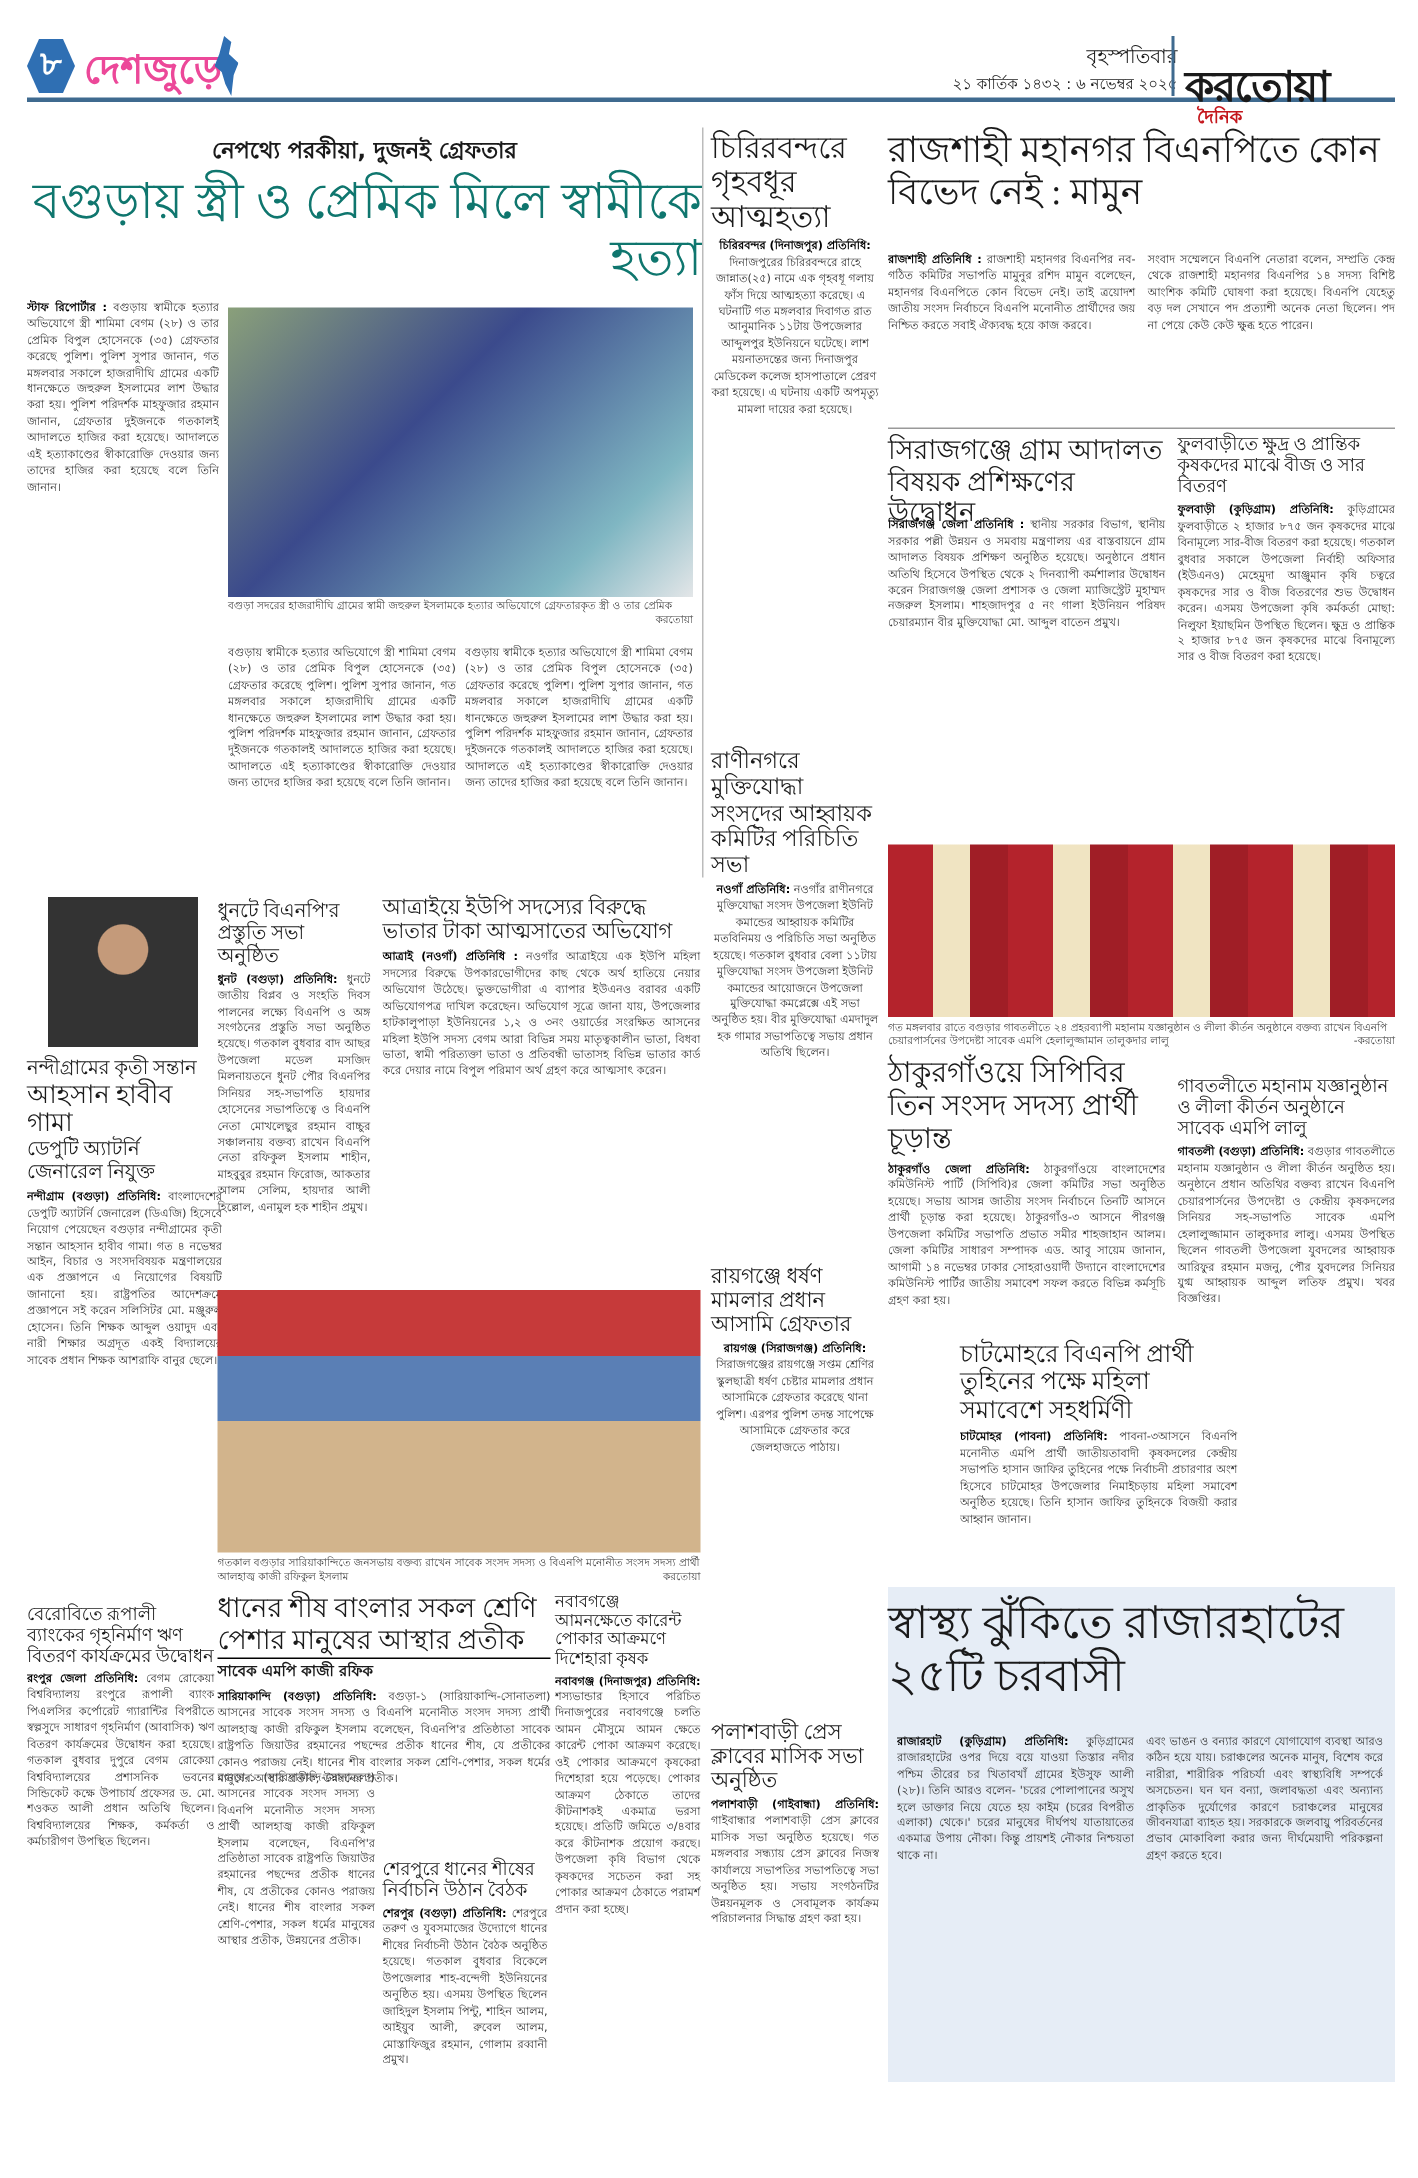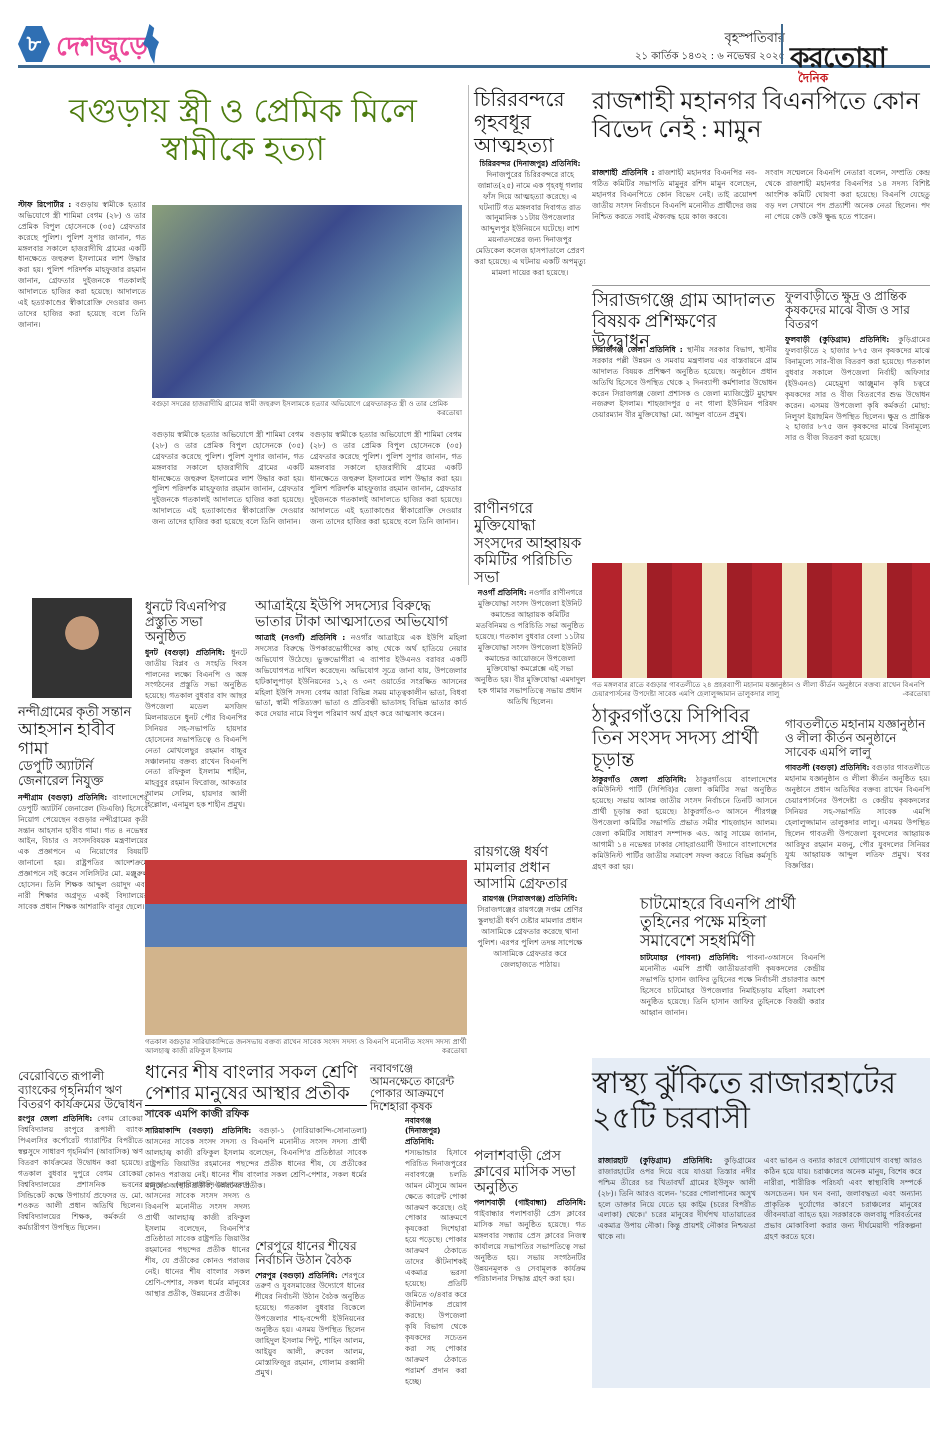--- a/index.html
+++ b/index.html
@@ -8,21 +8,21 @@
   .masthead { left: 18px; top: 22px; width: 912px; height: 46px; border-bottom: 3px solid #3f6a8f; }
   .page-badge { left: 0; top: 4px; width: 32px; height: 36px; background: #2f6fb3; color: #fff; font-weight: bold; font-size: 22px; text-align: center; line-height: 36px; clip-path: polygon(25% 0,75% 0,100% 50%,75% 100%,25% 100%,0 50%); }
   .section-name { left: 38px; top: 4px; font-size: 26px; color: #ec4899; font-weight: bold; font-family: "DejaVu Serif", serif; }
   .map-icon { left: 125px; top: 2px; width: 16px; height: 40px; background: #2f6fb3; clip-path: polygon(40% 0,70% 10%,60% 30%,100% 45%,80% 65%,70% 100%,45% 80%,30% 60%,0 50%,20% 30%); }
   .dayname { right: 145px; top: 6px; font-size: 13px; text-align: right; }
   .datestr { right: 145px; top: 26px; font-size: 10px; text-align: right; }
   .vsep { left: 763px; top: 2px; width: 2px; height: 40px; background: #3f6a8f; }
   .brand-small { left: 780px; top: 2px; font-size: 12px; font-weight: bold; color: #c4161c; margin-top: 45px; }
   .brand { left: 772px; top: 14px; font-size: 28px; font-weight: bold; letter-spacing: -1px; }
   .kicker { font-size: 15px; font-weight: bold; text-align: center; }
-  .red-head { color: #4d7c0f; font-family: Liberation Sans, sans-serif; text-align: center; line-height: 1.15; }
+  .red-head { color: #0f766e; font-family: Liberation Serif, serif; text-align: right; line-height: 1.15; }
   .black-head { font-family: Liberation Serif, serif; text-align: left; line-height: 1.15; }
   .body-text { font-size: 7.5px; line-height: 1.45; text-align: justify; color: #333; overflow: hidden; }
   .body-text b { color: #000; }
   .photo { background: linear-gradient(135deg, #8aa07a 0%, #3b4a8c 40%, #7fb6c2 80%, #e3e6e8 100%); overflow: hidden; }
   .photo.event { background: repeating-linear-gradient(90deg,#b4232c 0 30px,#f0e4c2 30px 55px,#a01e26 55px 80px); }
   .photo.event2 { background: linear-gradient(180deg,#c63a3a 0 25%,#5a7fb5 25% 50%,#d2b48c 50% 100%); }
   .photo.portrait { background: radial-gradient(circle at 50% 35%, #c49a7a 0 20%, #333 21% 100%); }
   .caption { font-size: 7px; color: #444; line-height: 1.3; }
   .rule { background: #999; }
   .vline { width: 1px; background: #bbb; }
@@ -37,20 +37,21 @@
   <div class="abs section-name">দেশজুড়ে</div>
   <div class="abs map-icon"></div>
   <div class="abs dayname">বৃহস্পতিবার</div>
   <div class="abs datestr">২১ কার্তিক ১৪৩২ : ৬ নভেম্বর ২০২৫</div>
   <div class="abs vsep"></div>
   <div class="abs brand-small">দৈনিক</div>
   <div class="abs brand">করতোয়া</div>
 </div>
 
 <div class="abs" style="left:18px;top:88px;width:450px;">
+  <div class="kicker">নেপথ্যে পরকীয়া, দুজনই গ্রেফতার</div>
   <div class="red-head" style="font-size:33px;margin-top:4px;">বগুড়ায় স্ত্রী ও প্রেমিক মিলে স্বামীকে হত্যা</div>
 </div>
 <div class="abs body-text" style="left:18px;top:200px;width:128px;height:500px;">
   <b>স্টাফ রিপোর্টার :</b>
   <span>বগুড়ায় স্বামীকে হত্যার অভিযোগে স্ত্রী শামিমা বেগম (২৮) ও তার প্রেমিক বিপুল হোসেনকে (৩৫) গ্রেফতার করেছে পুলিশ। পুলিশ সুপার জানান, গত মঙ্গলবার সকালে হাজরাদীঘি গ্রামের একটি ধানক্ষেতে জহুরুল ইসলামের লাশ উদ্ধার করা হয়। পুলিশ পরিদর্শক মাহফুজার রহমান জানান, গ্রেফতার দুইজনকে গতকালই আদালতে হাজির করা হয়েছে। আদালতে এই হত্যাকাণ্ডের স্বীকারোক্তি দেওয়ার জন্য তাদের হাজির করা হয়েছে বলে তিনি জানান।</span>
 </div>
 <div class="abs photo" style="left:152px;top:205px;width:310px;height:193px;"></div>
 <div class="abs caption" style="left:152px;top:400px;width:310px;">
   <span>বগুড়া সদরের হাজরাদীঘি গ্রামের স্বামী জহুরুল ইসলামকে হত্যার অভিযোগে গ্রেফতারকৃত স্ত্রী ও তার প্রেমিক</span>
   <span style="float:right">করতোয়া</span>
@@ -185,21 +186,21 @@
 <div class="abs" style="left:18px;top:1070px;width:125px;">
   <div class="black-head" style="font-size:12px;">বেরোবিতে রূপালী ব্যাংকের গৃহনির্মাণ ঋণ বিতরণ কার্যক্রমের উদ্বোধন</div>
   <div class="body-text" style="height:310px;margin-top:3px;">
     <b>রংপুর জেলা প্রতিনিধি:</b>
     <span>বেগম রোকেয়া বিশ্ববিদ্যালয় রংপুরে রূপালী ব্যাংক পিএলসির কর্পোরেট গ্যারান্টির বিপরীতে স্বল্পসুদে সাধারণ গৃহনির্মাণ (আবাসিক) ঋণ বিতরণ কার্যক্রমের উদ্বোধন করা হয়েছে। গতকাল বুধবার দুপুরে বেগম রোকেয়া বিশ্ববিদ্যালয়ের প্রশাসনিক ভবনের সিন্ডিকেট কক্ষে উপাচার্য প্রফেসর ড. মো. শওকত আলী প্রধান অতিথি ছিলেন। বিশ্ববিদ্যালয়ের শিক্ষক, কর্মকর্তা ও কর্মচারীগণ উপস্থিত ছিলেন।</span>
   </div>
 </div>
 
 <div class="abs" style="left:370px;top:1062px;width:97px;">
   <div class="black-head" style="font-size:11px;">নবাবগঞ্জে আমনক্ষেতে কারেন্ট পোকার আক্রমণে দিশেহারা কৃষক</div>
-  <div class="body-text" style="height:300px;margin-top:3px;margin-left:35px;">
+  <div class="body-text" style="height:300px;margin-top:3px;">
     <b>নবাবগঞ্জ (দিনাজপুর) প্রতিনিধি:</b>
     <span>শস্যভান্ডার হিসাবে পরিচিত দিনাজপুরের নবাবগঞ্জে চলতি আমন মৌসুমে আমন ক্ষেতে কারেন্ট পোকা আক্রমণ করেছে। ওই পোকার আক্রমণে কৃষকেরা দিশেহারা হয়ে পড়েছে। পোকার আক্রমণ ঠেকাতে তাদের কীটনাশকই একমাত্র ভরসা হয়েছে। প্রতিটি জমিতে ৩/৪বার করে কীটনাশক প্রয়োগ করছে। উপজেলা কৃষি বিভাগ থেকে কৃষকদের সচেতন করা সহ পোকার আক্রমণ ঠেকাতে পরামর্শ প্রদান করা হচ্ছে।</span>
   </div>
 </div>
 
 <div class="abs" style="left:255px;top:1240px;width:110px;">
   <div class="black-head" style="font-size:12px;">শেরপুরে ধানের শীষের নির্বাচনি উঠান বৈঠক</div>
   <div class="body-text" style="height:135px;margin-top:3px;">
     <b>শেরপুর (বগুড়া) প্রতিনিধি:</b>
     <span>শেরপুরে তরুণ ও যুবসমাজের উদ্যোগে ধানের শীষের নির্বাচনী উঠান বৈঠক অনুষ্ঠিত হয়েছে। গতকাল বুধবার বিকেলে উপজেলার শাহ-বন্দেগী ইউনিয়নের অনুষ্ঠিত হয়। এসময় উপস্থিত ছিলেন জাহিদুল ইসলাম পিন্টু, শাহিন আলম, আইয়ুব আলী, রুবেল আলম, মোস্তাফিজুর রহমান, গোলাম রব্বানী প্রমুখ।</span>

